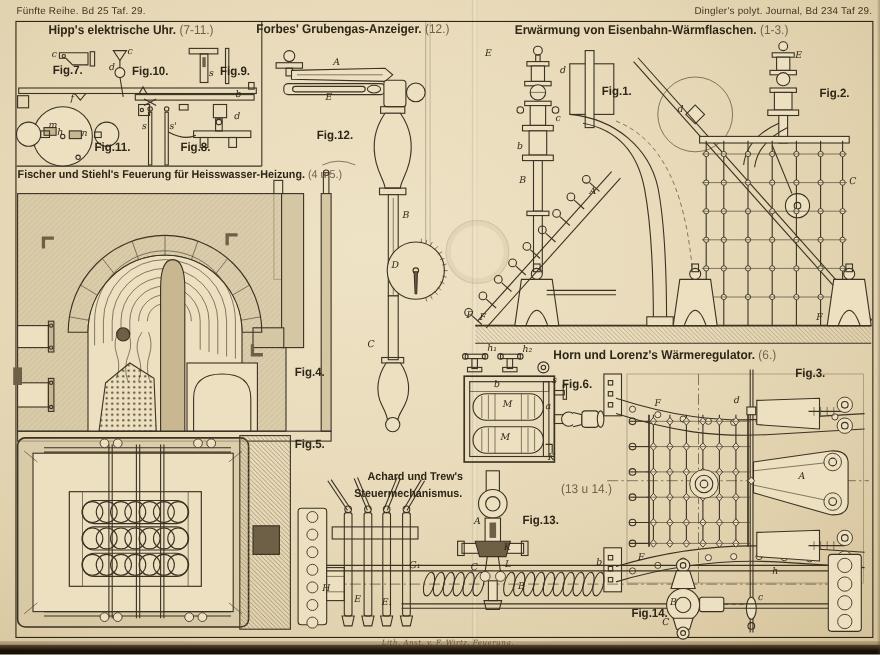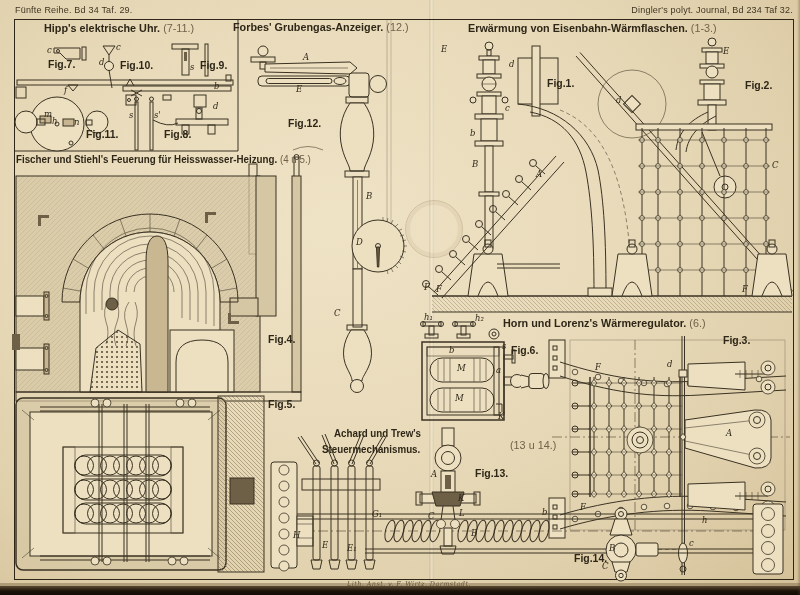--- a/index.html
+++ b/index.html
@@ -636,22 +636,22 @@
       <circle cx="621" cy="550" r="15" class="k fp"></circle>
         <circle cx="621" cy="550" r="7" class="k"></circle>
       <rect x="636" y="543" width="22" height="13" rx="2" class="k fp"></rect>
       <line x1="658" y1="549.5" x2="678" y2="549.5" class="kt" stroke-dasharray="4 3"></line>
       <path d="M612,562 L630,562 L627,572 L615,572 Z" class="k fp"></path>
       <circle cx="621" cy="575.5" r="5.5" class="k fp"></circle>
         <circle cx="621" cy="575.5" r="2.2" class="k"></circle>
     </g>
   </svg>
 
-  <div class="hdr left">Fünfte Reihe. Bd 34 Taf. 29.</div>
-  <div class="hdr right">Dingler's polyt. Journal, Bd 234 Taf 32.</div>
+  <div class="hdr left">Fünfte Reihe. Bd 25 Taf. 29.</div>
+  <div class="hdr right">Dingler's polyt. Journal, Bd 234 Taf 29.</div>
 
   <div class="title" style="left:44px;top:22px">
     <span>Hipp's elektrische Uhr.</span>
     <span class="ref">(7-11.)</span>
   </div>
   <div class="title" style="left:233px;top:21px">
     <span>Forbes' Grubengas-Anzeiger.</span>
     <span class="ref">(12.)</span>
   </div>
   <div class="title" style="left:468px;top:22px">
@@ -709,21 +709,21 @@
   <span class="pl" style="left:509px;top:60px">d</span>
   <span class="pl" style="left:505px;top:104px">c</span>
   <span class="pl" style="left:470px;top:129px">b</span>
   <span class="pl" style="left:472px;top:160px">B</span>
   <span class="pl" style="left:536px;top:170px">A</span>
   <span class="pl" style="left:436px;top:285px">F</span>
   <span class="pl" style="left:723px;top:47px">E</span>
   <span class="pl" style="left:616px;top:96px">d</span>
   <span class="pl" style="left:772px;top:161px">C</span>
   <span class="pl" style="left:742px;top:285px">F</span>
-  <span class="pl" style="left:424px;top:313px">h₁</span>
+  <span class="pl" style="left:443px;top:313px">h₁</span>
   <span class="pl" style="left:475px;top:314px">h₂</span>
   <span class="pl" style="left:449px;top:346px">b</span>
   <span class="pl" style="left:457px;top:364px">M</span>
   <span class="pl" style="left:455px;top:394px">M</span>
   <span class="pl" style="left:496px;top:366px">a</span>
   <span class="pl" style="left:502px;top:342px">s</span>
   <span class="pl" style="left:498px;top:412px">K</span>
   <span class="pl" style="left:595px;top:363px">F</span>
   <span class="pl" style="left:580px;top:503px">F</span>
   <span class="pl" style="left:726px;top:429px">A</span>
@@ -736,18 +736,18 @@
   <span class="pl" style="left:372px;top:510px">G₁</span>
   <span class="pl" style="left:431px;top:470px">A</span>
   <span class="pl" style="left:458px;top:494px">K</span>
   <span class="pl" style="left:459px;top:509px">L</span>
   <span class="pl" style="left:428px;top:512px">C</span>
   <span class="pl" style="left:471px;top:529px">B</span>
   <span class="pl" style="left:542px;top:508px">b</span>
   <span class="pl" style="left:609px;top:544px">B</span>
   <span class="pl" style="left:602px;top:562px">C</span>
 
-  <div class="credit">Lith. Anst. v. F. Wirtz, Darmstadt.</div>
+  <div class="credit">Lith. Anst. v. F. Wirtz, Feuerung.</div>
 
   <div class="edge-bottom2"></div>
   <div class="edge-bottom"></div>
   <div class="edge-right"></div>
 </div>
 
 </body></html>

